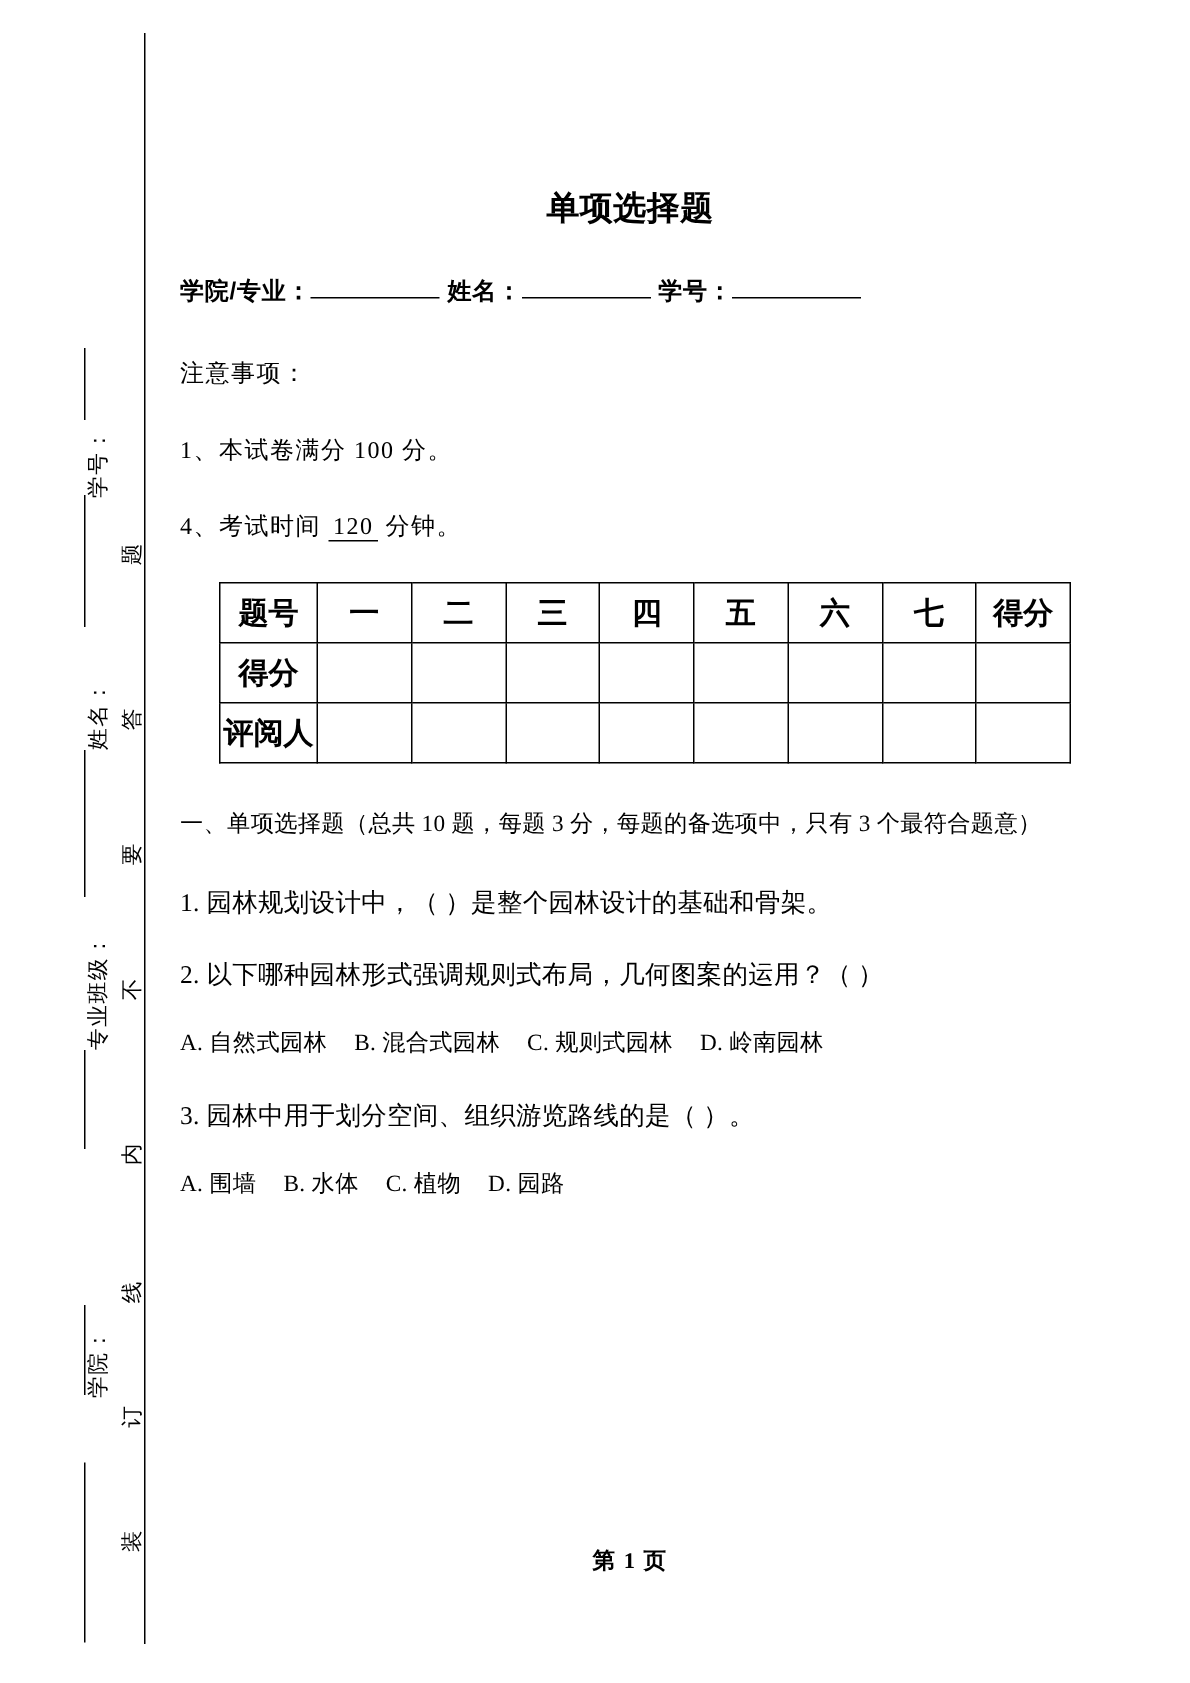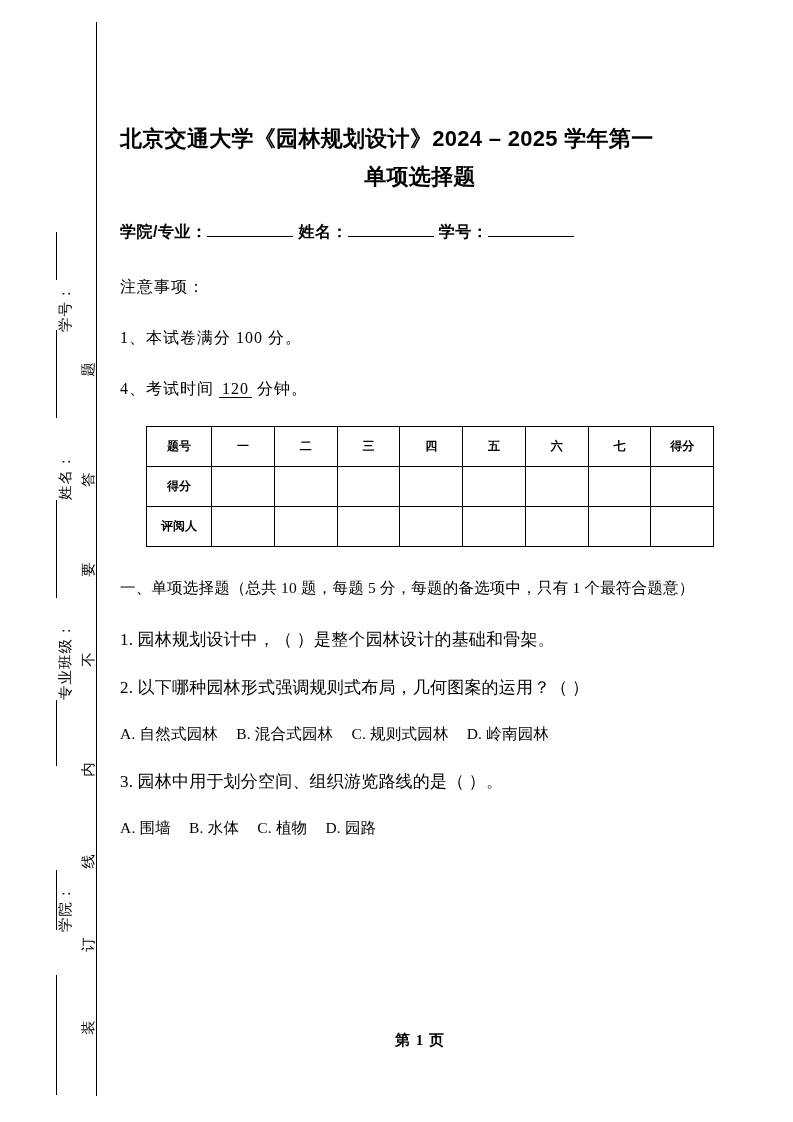--- a/index.html
+++ b/index.html
@@ -151,21 +151,21 @@
     width: 568px;
     table-layout: fixed;
   }
   table.score-table td {
     border: 1.4px solid #000;
     height: 37px;
     text-align: center;
     vertical-align: middle;
     font-family: "Liberation Serif", "DejaVu Serif", serif;
     font-weight: bold;
-    font-size: 12px;
+    font-size: 20px;
   }
   table.score-table td.rowhead {
     width: 62px;
   }
 
   
   .section-head {
     margin: 0;
     padding-top: 24px;
     font-size: 15.5px;
@@ -229,21 +229,20 @@
     <div class="seal-char" style="top:650px">不</div>
     <div class="seal-char" style="top:760px">内</div>
     <div class="seal-char" style="top:852px">线</div>
     <div class="seal-char" style="top:935px">订</div>
     <div class="seal-char" style="top:1018px">装</div>
   </div>
 
   <div class="content">
 
     <h1 class="doc-title">
-      <span>北京交通大学《园林规划设计》2024 – 2025 学年第一</span>
       <span class="line2">单项选择题</span>
     </h1>
 
     <p class="id-line">
       <span>学院/专业：</span><span class="blank"></span>
       <span>姓名：</span><span class="blank"></span>
       <span>学号：</span><span class="blank"></span>
     </p>
 
     <p class="notice-head">注意事项：</p>
@@ -289,21 +288,21 @@
           <td></td>
           <td></td>
           <td></td>
           <td></td>
           <td></td>
         </tr>
       </tbody>
         </table>
     </div>
 
-    <p class="section-head">一、单项选择题（总共 10 题，每题 5 分，每题的备选项中，只有 1 个最符合题意）</p>
+    <p class="section-head">一、单项选择题（总共 10 题，每题 3 分，每题的备选项中，只有 3 个最符合题意）</p>
 
     <p class="question">
       <span>1.</span>
       <span>园林规划设计中，（   ）是整个园林设计的基础和骨架。</span>
     </p>
 
     <p class="question">
       <span>2.</span>
       <span>以下哪种园林形式强调规则式布局，几何图案的运用？（   ）</span>
     </p>

